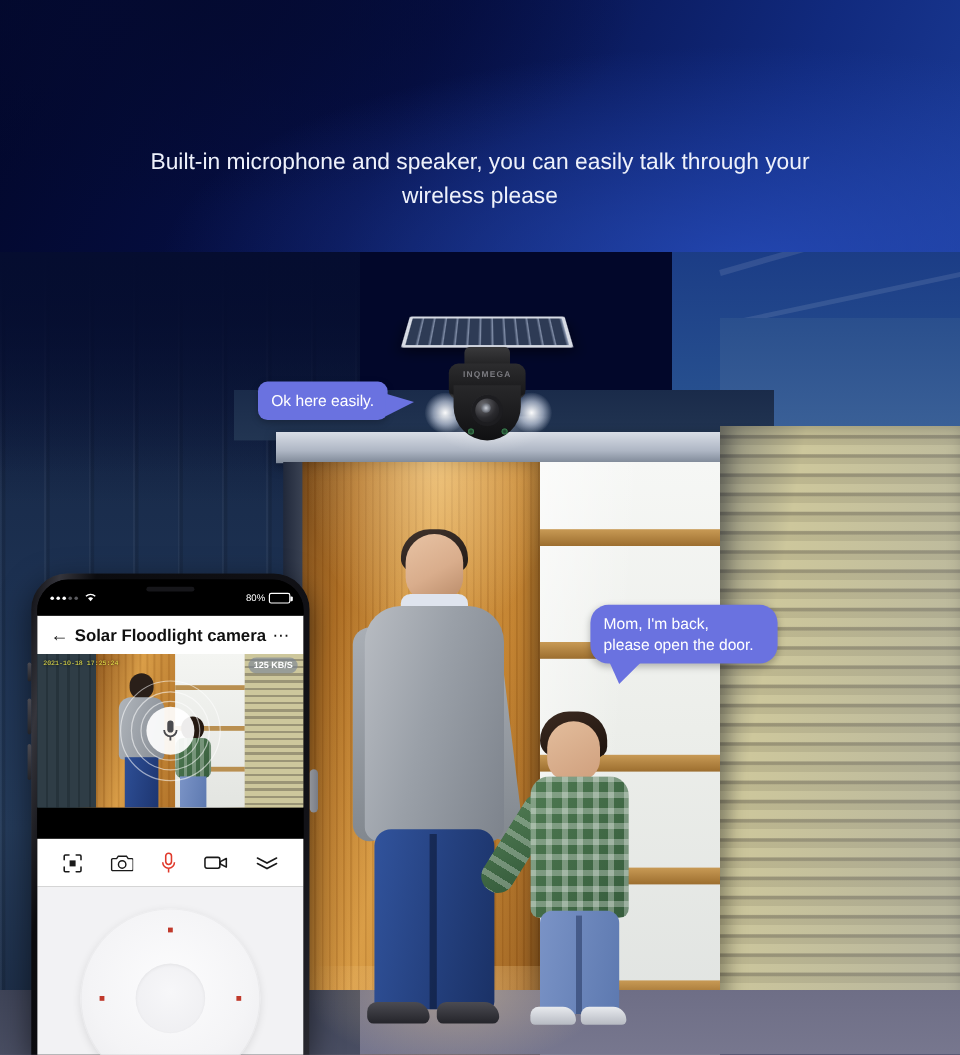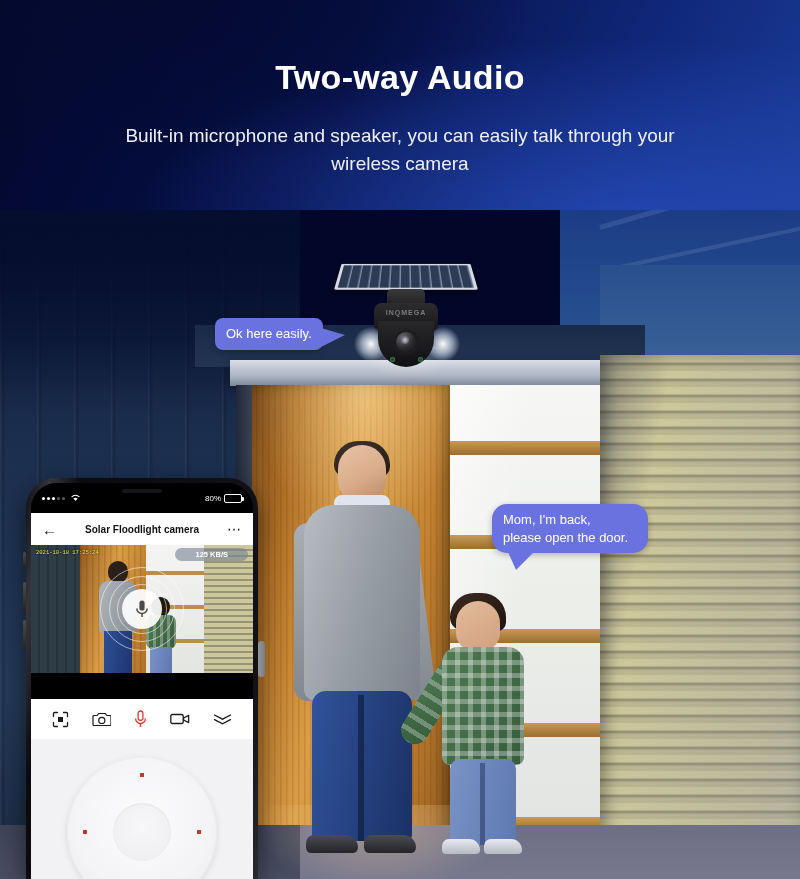--- a/index.html
+++ b/index.html
@@ -336,21 +336,21 @@
   .batt:after{
     content:""; position:absolute; right:-3px; top:2.5px; width:2px; height:4px;
     background:#fff; border-radius:0 1px 1px 0;
   }
 
   
   .appbar{
     height:32px; background:#fff; display:flex; align-items:center;
     justify-content:space-between; padding:0 11px;
   }
-  .appbar-title{ font-size:10px; font-weight:bold; color:#111; }
+  .appbar-title{ font-size:14px; font-weight:bold; color:#111; }
   .back-arrow{ font-size:15px; color:#111; line-height:1; }
   .dots{ font-size:14px; color:#111; letter-spacing:1px; line-height:1; }
 
   
   .qualbar{
     height:26px; background:#000; display:flex; align-items:center;
     justify-content:space-between; padding:0 11px;
   }
   .qual-left{ display:flex; align-items:center; gap:6px; }
   .hd{
@@ -394,21 +394,21 @@
     position:absolute; left:78%; top:0; width:22%; height:100%;
     background:repeating-linear-gradient(180deg,#cdc79c 0 4px, #9a9476 4px 6px);
   }
   .live-ts{
     position:absolute; left:5px; top:4px; color:#e8e24a; font-size:5.5px;
     font-family:"Liberation Mono", monospace; text-shadow:0 0 2px #000; z-index:5;
   }
   .live-kbs{
     position:absolute; right:5px; top:3px; z-index:5;
     background:rgba(120,130,150,.62); color:#fff; font-size:7.5px; font-weight:bold;
-    padding:2px 20px; border-radius:8px;
+    padding:2px 4px; border-radius:8px;
   }
   .live-man{
     position:absolute; left:29%; top:16px; width:46px; height:112px; z-index:3;
   }
   .lm-head{ position:absolute; left:13px; top:0; width:20px; height:22px; border-radius:10px; background:#2a1f19; }
   .lm-body{ position:absolute; left:4px; top:20px; width:38px; height:52px; border-radius:10px 10px 4px 4px; background:linear-gradient(105deg,#b0b5bb,#868c94); }
   .lm-legs{ position:absolute; left:9px; top:70px; width:28px; height:44px; background:linear-gradient(100deg,#2e4f96,#1d3570); }
   .live-boy{
     position:absolute; left:51%; top:52px; width:34px; height:76px; z-index:3;
   }
@@ -462,22 +462,21 @@
   .pd-up{ left:50%; top:16px; transform:translateX(-50%); }
   .pd-left{ left:16px; top:50%; transform:translateY(-50%); }
   .pd-right{ right:16px; top:50%; transform:translateY(-50%); }
 </style>
 </head>
 <body>
 
 <div class="page">
 
   <div class="header">
-    <div class="title">Two-way Audio</div>
-    <div class="subtitle">Built-in microphone and speaker, you can easily talk through your wireless camera</div>
+    <div class="subtitle">Built-in microphone and speaker, you can easily talk through your wireless please</div>
   </div>
 
   <div class="scene">
 
     <div class="wall-right-top"></div>
     <div class="beam" style="left:600px; top:20px; width:230px; height:5px; transform:rotate(-16deg);"></div>
     <div class="beam" style="left:620px; top:60px; width:200px; height:4px; transform:rotate(-12deg);"></div>
     <div class="slats-top"></div>
 
     <div class="wall-left"></div>

